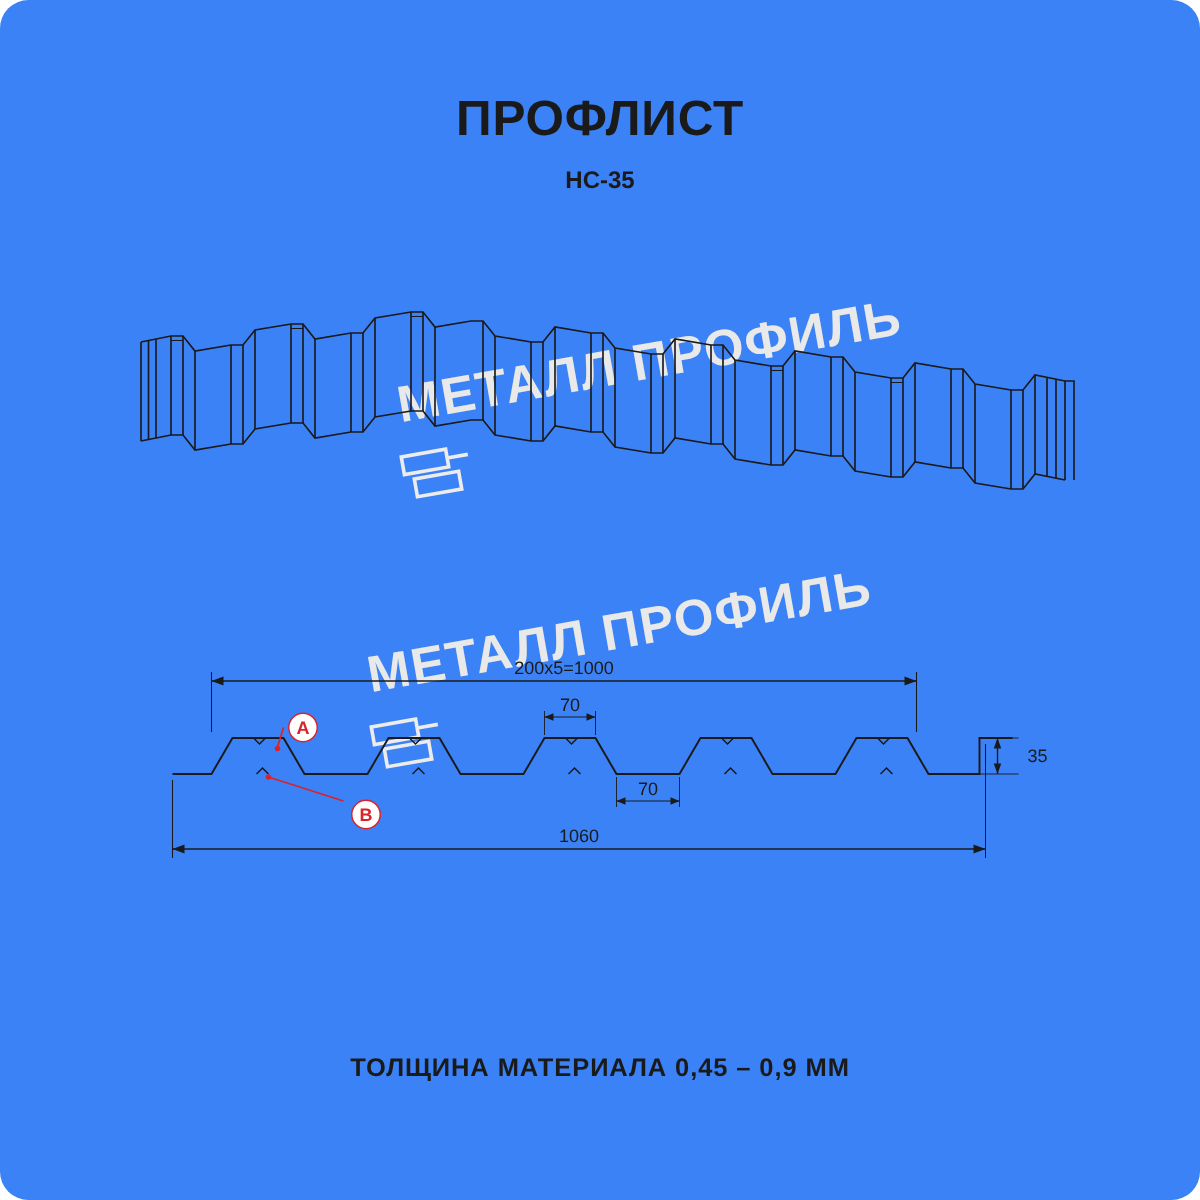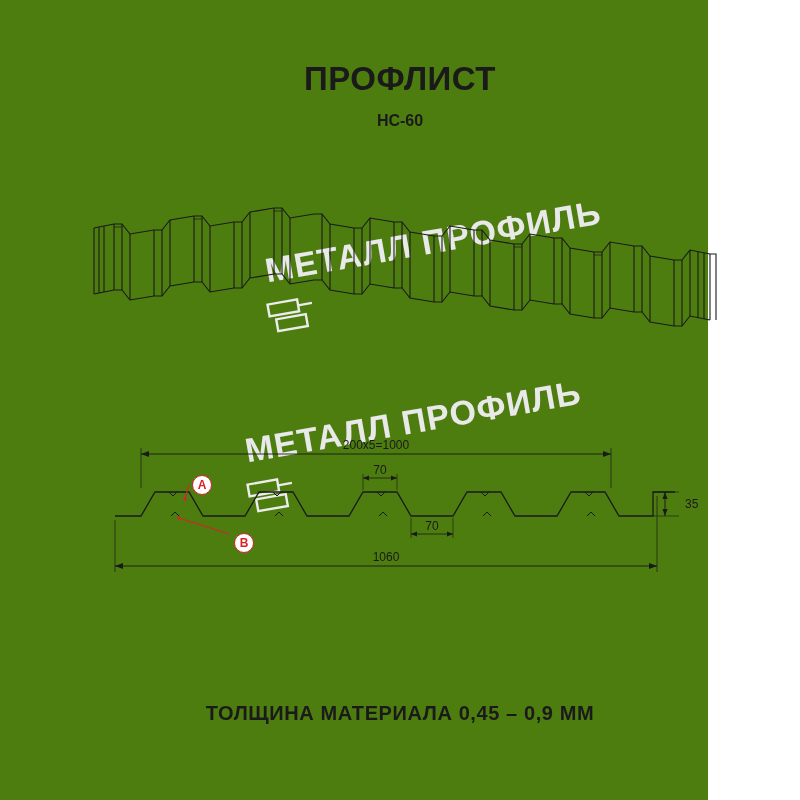--- a/index.html
+++ b/index.html
@@ -6,23 +6,24 @@
   html, body {
     margin: 0; padding: 0;
     width: 800px; height: 800px;
     background: #ffffff;
     font-family: "Liberation Sans", sans-serif;
     color: #1a1a1a;
     overflow: hidden;
   }
   .page {
     position: relative;
-    width: 708px;
+    width: 800px;
     height: 800px;
-    background: #4d7c0f;
+    background: #3b82f6;
+    border-radius: 19px;
   }
 
   
   .header {
     position: absolute;
     top: 62px;
     left: 0;
     width: 800px;
     text-align: center;
   }
@@ -106,34 +107,34 @@
   .callout-a { left: 192px; top: 475px; }
   .callout-b { left: 234px; top: 533px; }
 
   
   .footer {
     position: absolute;
     left: 0;
     top: 702px;
     width: 800px;
     text-align: center;
-    font-size: 20px;
+    font-size: 17px;
     font-weight: bold;
     letter-spacing: 0.6px;
     color: #1a1a1a;
   }
 </style>
 </head>
 <body>
 
 <div class="page">
 
   <div class="header">
     <div class="title">ПРОФЛИСТ</div>
-    <div class="subtitle">НС-60</div>
+    <div class="subtitle">НС-35</div>
   </div>
 
   <div class="wm wm-1">МЕТАЛЛ ПРОФИЛЬ</div>
   <div class="wm-logo wm-logo-1">
     <svg width="70" height="42" viewBox="0 0 70 42" aria-hidden="true">
       <g transform="rotate(-10 35 21)" fill="none" stroke="#ececec" stroke-width="2.4">
         <path d="M4 4 L34 4 L34 16 L4 16 Z"></path>
         <path d="M10 20 L40 20 L40 32 L10 32 Z"></path>
         <path d="M34 10 L48 10"></path>
       </g>

